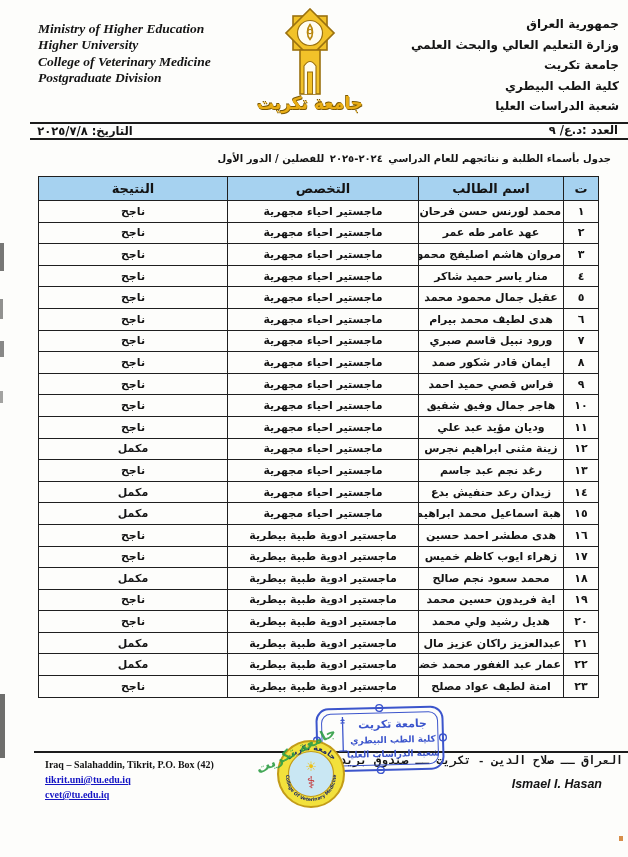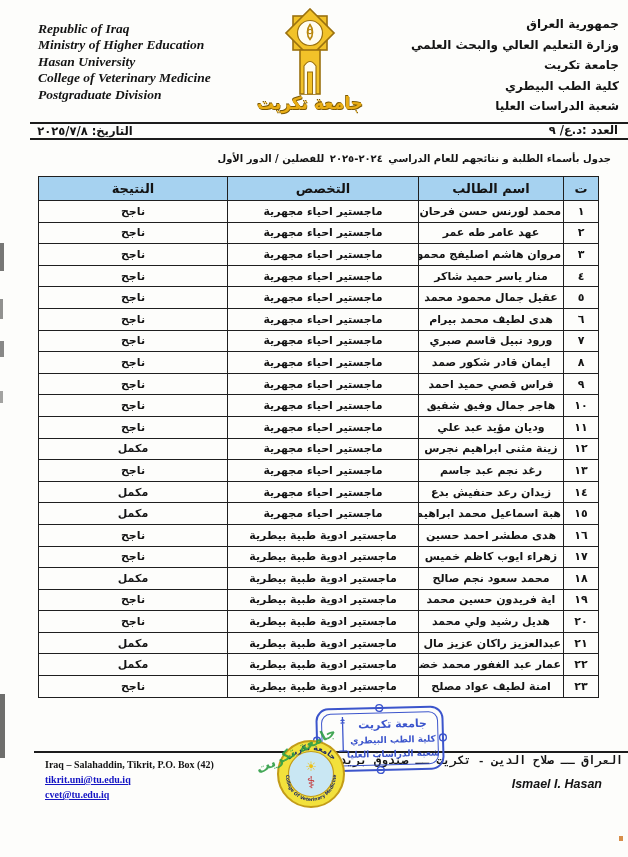--- a/index.html
+++ b/index.html
@@ -59,23 +59,22 @@
   .m4{left:0;top:391px;width:3px;height:12px;opacity:.5;}
   .m5{left:0;top:694px;width:5px;height:64px;opacity:.8;}
   .m6{left:619px;top:836px;width:4px;height:5px;background:#d07a2a;opacity:.85;}
 </style>
 </head>
 <body>
 
 <div class="page">
 
   <div class="hdr-en">
-    <div>Republic of Iraq</div>
     <div>Ministry of Higher Education</div>
-    <div>Hasan University</div>
+    <div>Higher University</div>
     <div>College of Veterinary Medicine</div>
     <div>Postgraduate Division</div>
   </div>
 
   <div class="logo">
     <svg width="124" height="88" viewBox="0 0 124 88">
       <g transform="translate(62,25)">
         <rect x="-17" y="-17" width="34" height="34" fill="#f2c229" stroke="#9a7110" stroke-width="1.6"></rect>
         <rect x="-17" y="-17" width="34" height="34" transform="rotate(45)" fill="#f2c229" stroke="#9a7110" stroke-width="1.6"></rect>
         <circle r="12.5" fill="#fffdf2" stroke="#9a7110" stroke-width="1.2"></circle>

